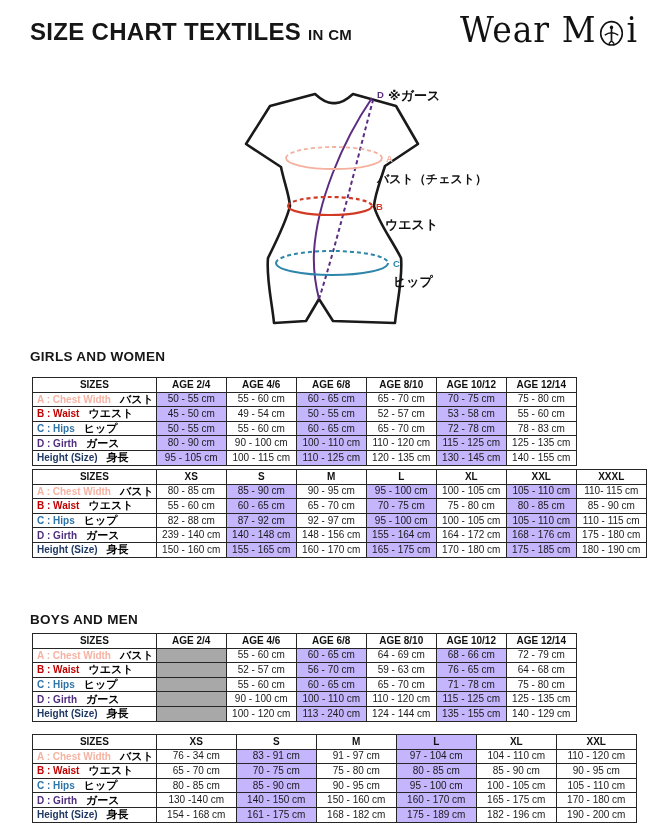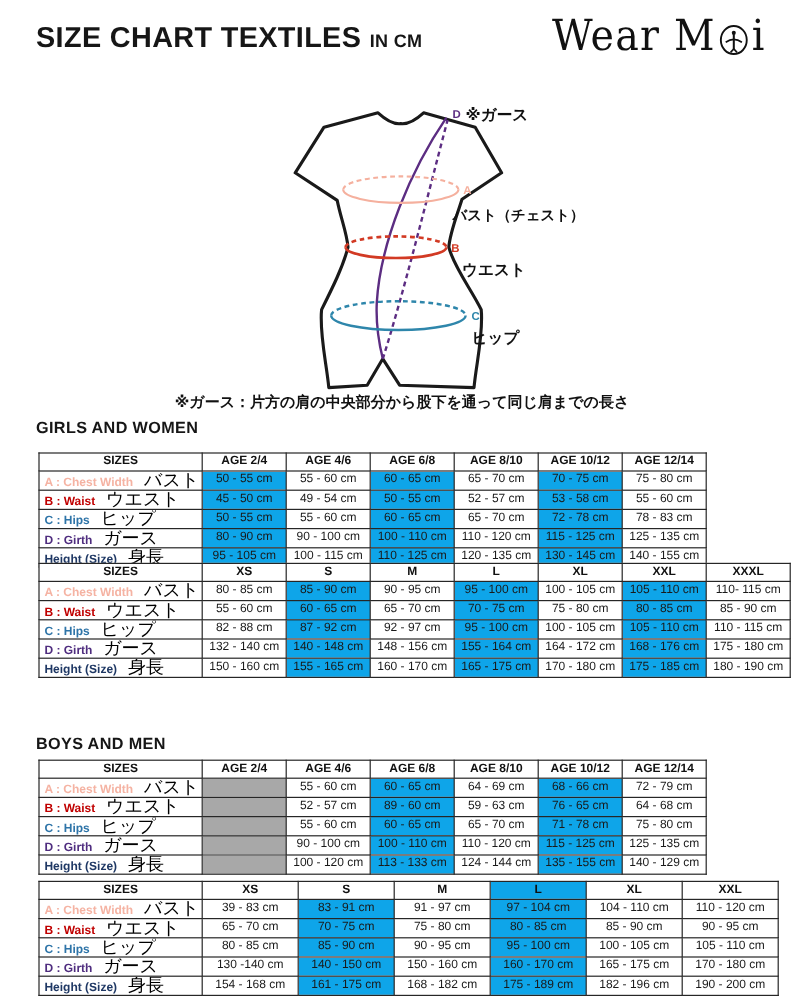--- a/index.html
+++ b/index.html
@@ -23,22 +23,22 @@
   
   .tbl{position:absolute;}
   #t0{left:32px;top:377px;} #t1{left:32px;top:469px;}
   #t2{left:32px;top:633px;} #t3{left:32px;top:734px;}
   table.size-table{border-collapse:collapse;table-layout:fixed;background:#fff;}
   table.size-table th,table.size-table td{
       border:1px solid #262626;height:13.6px;padding:0 2px;line-height:1;
       text-align:center;font-size:10px;color:#1a1a1a;overflow:hidden;white-space:nowrap;}
   table.size-table th{font-weight:700;font-size:10px;color:#111;}
   table.size-table td.label{text-align:left;padding-left:4px;font-weight:700;}
-  table.size-table .jp{font-weight:400;color:#000;margin-left:9px;font-size:15px;}
-  table.size-table .shaded{background:#0ea5e9;}
+  table.size-table .jp{font-weight:700;color:#000;margin-left:9px;font-size:11px;}
+  table.size-table .shaded{background:#c4b5fd;}
   table.size-table .dark{background:#A8A8A8;}
 </style>
 </head>
 <body>
 
 <div class="page">
 
   <div class="title">
     <span>SIZE CHART TEXTILES</span><span class="suffix">IN CM</span>
   </div>
@@ -82,21 +82,20 @@
     <text x="155" y="16" font-size="9.5" font-weight="bold" fill="#5C2D82">D</text>
     <text x="166" y="18" font-size="13" font-weight="bold" fill="#111">※ガース</text>
     <text x="164" y="80" font-size="9.5" font-weight="bold" fill="#F5B09E">A</text>
     <text x="155" y="101" font-size="12" font-weight="bold" fill="#111">バスト（チェスト）</text>
     <text x="154" y="128" font-size="9.5" font-weight="bold" fill="#D23A24">B</text>
     <text x="163" y="147" font-size="13" font-weight="bold" fill="#111">ウエスト</text>
     <text x="171" y="185" font-size="9.5" font-weight="bold" fill="#2E86AB">C</text>
     <text x="171" y="204" font-size="13" font-weight="bold" fill="#111">ヒップ</text>
   </svg>
 
-  <div class="note">※ガース：片方の肩の中央部分から股下を通って同じ肩までの長さ</div>
 
   <div class="section-heading" id="heading-girls">GIRLS AND WOMEN</div>
   <div class="tbl" id="t0">
       <table class="size-table">
         <colgroup>
           <col style="width: 118px;">
           <col style="width: 70px;">
           <col style="width: 70px;">
           <col style="width: 70px;">
           <col style="width: 70px;">
@@ -213,21 +212,21 @@
             <td>82 - 88 cm</td>
             <td class="shaded">87 - 92 cm</td>
             <td>92 - 97 cm</td>
             <td class="shaded">95 - 100 cm</td>
             <td>100 - 105 cm</td>
             <td class="shaded">105 - 110 cm</td>
             <td>110 - 115 cm</td>
           </tr>
           <tr>
             <td class="label"><span class="en" style="color: rgb(79, 45, 127);">D : Girth</span><span class="jp">ガース</span></td>
-            <td>132 - 140 cm</td>
+            <td>239 - 140 cm</td>
             <td class="shaded">140 - 148 cm</td>
             <td>148 - 156 cm</td>
             <td class="shaded">155 - 164 cm</td>
             <td>164 - 172 cm</td>
             <td class="shaded">168 - 176 cm</td>
             <td>175 - 180 cm</td>
           </tr>
           <tr>
             <td class="label"><span class="en" style="color: rgb(31, 56, 100);">Height (Size)</span><span class="jp">身長</span></td>
             <td>150 - 160 cm</td>
@@ -272,21 +271,21 @@
             <td>55 - 60 cm</td>
             <td class="shaded">60 - 65 cm</td>
             <td>64 - 69 cm</td>
             <td class="shaded">68 - 66 cm</td>
             <td>72 - 79 cm</td>
           </tr>
           <tr>
             <td class="label"><span class="en" style="color: rgb(192, 0, 0);">B : Waist</span><span class="jp">ウエスト</span></td>
             <td class="dark"></td>
             <td>52 - 57 cm</td>
-            <td class="shaded">89 - 60 cm</td>
+            <td class="shaded">56 - 70 cm</td>
             <td>59 - 63 cm</td>
             <td class="shaded">76 - 65 cm</td>
             <td>64 - 68 cm</td>
           </tr>
           <tr>
             <td class="label"><span class="en" style="color: rgb(46, 116, 168);">C : Hips</span><span class="jp">ヒップ</span></td>
             <td class="dark"></td>
             <td>55 - 60 cm</td>
             <td class="shaded">60 - 65 cm</td>
             <td>65 - 70 cm</td>
@@ -299,21 +298,21 @@
             <td>90 - 100 cm</td>
             <td class="shaded">100 - 110 cm</td>
             <td>110 - 120 cm</td>
             <td class="shaded">115 - 125 cm</td>
             <td>125 - 135 cm</td>
           </tr>
           <tr>
             <td class="label"><span class="en" style="color: rgb(31, 56, 100);">Height (Size)</span><span class="jp">身長</span></td>
             <td class="dark"></td>
             <td>100 - 120 cm</td>
-            <td class="shaded">113 - 133 cm</td>
+            <td class="shaded">113 - 240 cm</td>
             <td>124 - 144 cm</td>
             <td class="shaded">135 - 155 cm</td>
             <td>140 - 129 cm</td>
           </tr>
         </tbody>
       </table>
     </div>
   <div class="tbl" id="t3">
       <table class="size-table">
         <colgroup>
@@ -332,21 +331,21 @@
             <th>S</th>
             <th>M</th>
             <th class="shaded">L</th>
             <th>XL</th>
             <th>XXL</th>
           </tr>
         </thead>
         <tbody>
           <tr>
             <td class="label"><span class="en" style="color: rgb(245, 179, 163);">A : Chest Width</span><span class="jp">バスト</span></td>
-            <td>39 - 83 cm</td>
+            <td>76 - 34 cm</td>
             <td class="shaded">83 - 91 cm</td>
             <td>91 - 97 cm</td>
             <td class="shaded">97 - 104 cm</td>
             <td>104 - 110 cm</td>
             <td>110 - 120 cm</td>
           </tr>
           <tr>
             <td class="label"><span class="en" style="color: rgb(192, 0, 0);">B : Waist</span><span class="jp">ウエスト</span></td>
             <td>65 - 70 cm</td>
             <td class="shaded">70 - 75 cm</td>

